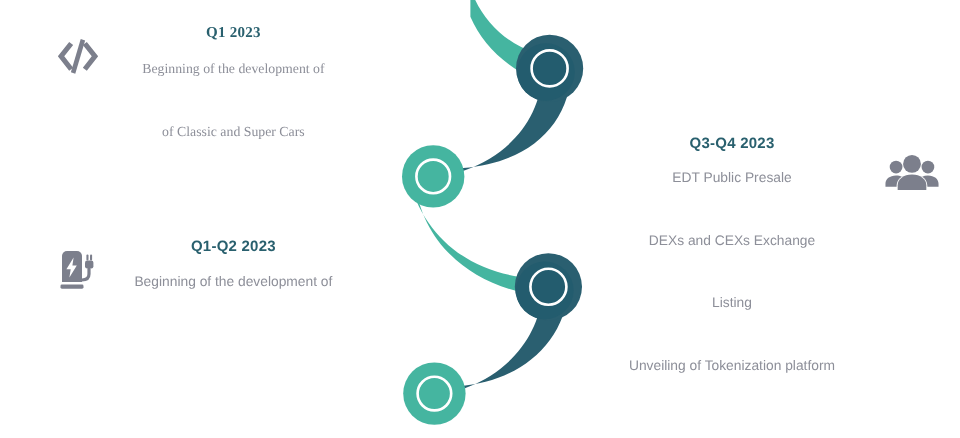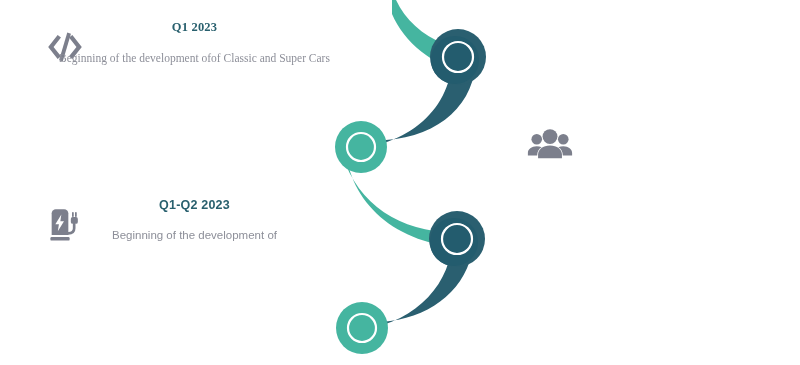--- a/index.html
+++ b/index.html
@@ -58,22 +58,23 @@
     font-size: 12.5px;
     font-weight: bold;
     color: #29606e;
     letter-spacing: 0.2px;
     margin-bottom: 11px;
     white-space: nowrap;
   }
 
   .milestone-lines {
     display: flex;
-    flex-direction: row;
+    flex-direction: column;
     align-items: center;
+    gap: 28px;
   }
 
   .milestone-line {
     font-size: 11.5px;
     color: #8d8f99;
     line-height: 24px;
     white-space: nowrap;
   }
 
   
@@ -152,20 +153,29 @@
     <div class="milestone-body">
       <div class="milestone-title">Q1 2023</div>
       <div class="milestone-lines">
         <div class="milestone-line">Beginning of the development of</div>
         <div class="milestone-line">of Classic and Super Cars</div>
       </div>
     </div>
   </div>
 
   <div class="milestone" id="milestone-2">
+    <div class="milestone-body">
+      <div class="milestone-title">Q3-Q4 2023</div>
+      <div class="milestone-lines">
+        <div class="milestone-line">EDT Public Presale</div>
+        <div class="milestone-line">DEXs and CEXs Exchange</div>
+        <div class="milestone-line">Listing</div>
+        <div class="milestone-line">Unveiling of Tokenization platform</div>
+      </div>
+    </div>
     <div class="milestone-icon" style="margin-left:18px; margin-top:6px;">
       <svg viewBox="0 0 52 40" width="46" height="36" xmlns="http://www.w3.org/2000/svg">
         <circle cx="11" cy="13.5" r="6" fill="currentColor"></circle>
         <path fill="currentColor" d="M11 21.5 c-6 0-10 3.4-10 7.6 V32 h10.5 c0-4.6 2-7.8 5-9.4 -1.6-0.7-3.5-1.1-5.5-1.1 Z"></path>
         <circle cx="41" cy="13.5" r="6" fill="currentColor"></circle>
         <path fill="currentColor" d="M41 21.5 c-2 0-3.9 0.4-5.5 1.1 3 1.6 5 4.8 5 9.4 H51 v-2.9 c0-4.2-4-7.6-10-7.6 Z"></path>
         <circle cx="26" cy="10.5" r="8.4" fill="currentColor"></circle>
         <path fill="currentColor" d="M26 20.5 c-8 0-13.5 4.5-13.5 10.1 V35 h27 v-4.4 c0-5.6-5.5-10.1-13.5-10.1 Z"></path>
       </svg>
     </div>

